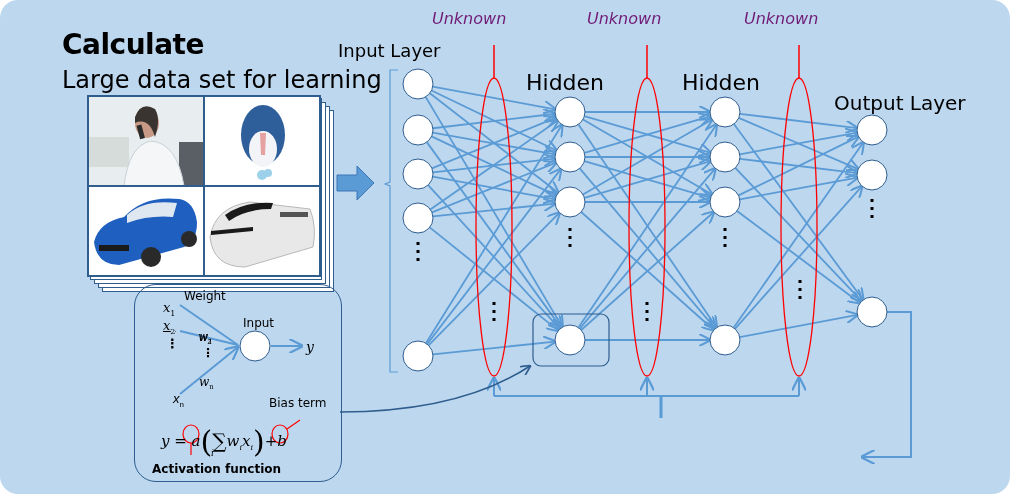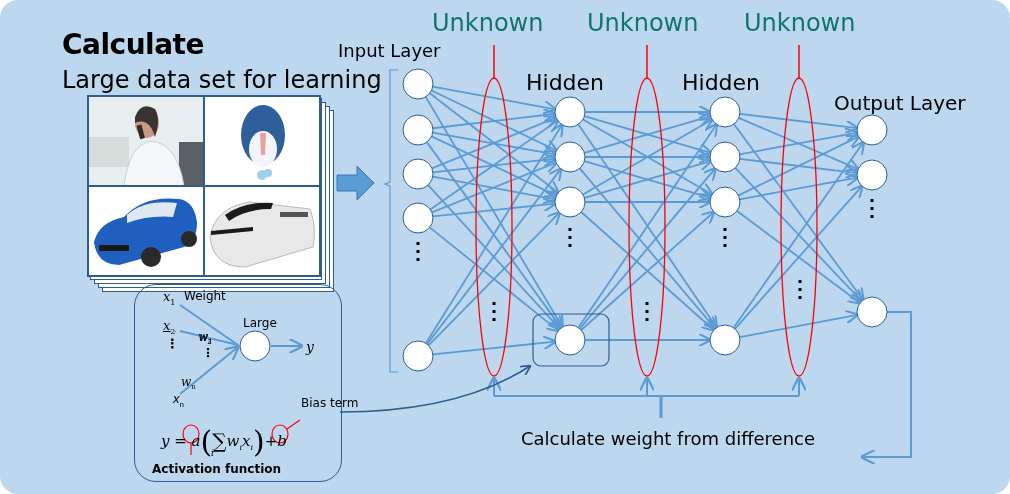--- a/index.html
+++ b/index.html
@@ -2,21 +2,21 @@
 <html><head>
 <meta charset="utf-8">
 <style>
   html, body { margin:0; padding:0; background:#ffffff; }
   body { width:1010px; height:494px; position:relative; overflow:hidden; font-family:"DejaVu Sans", sans-serif; }
   .panel { position:absolute; left:0; top:0; width:1010px; height:494px; background:#bdd7ee; border-radius:18px; }
   svg { position:absolute; left:0; top:0; }
   .title { position:absolute; left:62px; top:28px; font-size:28px; font-weight:bold; color:#000; font-family:"DejaVu Sans", sans-serif; letter-spacing:-0.5px; }
   .subtitle { position:absolute; left:62px; top:66px; font-size:24px; color:#000; }
   .lbl { position:absolute; color:#000; white-space:nowrap; }
-  .unk { position:absolute; color:#0f766e; font-size:24px; white-space:nowrap; }
+  .unk { position:absolute; color:#701a75; font-size:16px; white-space:nowrap;font-style:italic; }
   .photo-stack { position:absolute; }
   .photo-sheet { position:absolute; width:230px; height:180px; background:#fff; border:1px solid #2e5d8e; }
   .photo-grid { position:absolute; left:87px; top:95px; width:232px; height:180px; background:#fff; border:1px solid #2e5d8e; display:grid; grid-template-columns:1fr 1fr; grid-template-rows:1fr 1fr; }
   .cell { position:relative; border:0.5px solid #2e5d8e; overflow:hidden; }
   .caption { position:absolute; left:478px; top:426px; width:380px; text-align:center; font-size:18px; line-height:26px; color:#000; }
   .unitbox { position:absolute; left:134px; top:284px; width:206px; height:196px; border:1.5px solid #2e5d8e; border-radius:22px; }
 </style>
 </head>
 <body>
 
@@ -218,34 +218,33 @@
 
 <div class="lbl" style="left:338px;top:40px;font-size:18px;">Input Layer</div>
 <div class="lbl" style="left:526px;top:70px;font-size:22px;">Hidden</div>
 <div class="lbl" style="left:682px;top:70px;font-size:22px;">Hidden</div>
 <div class="lbl" style="left:834px;top:91px;font-size:20px;">Output Layer</div>
 <div class="unk" style="left:432px;top:9px;">Unknown</div>
 <div class="unk" style="left:587px;top:9px;">Unknown</div>
 <div class="unk" style="left:744px;top:9px;">Unknown</div>
 
 <div class="lbl" style="left:184px;top:289px;font-size:12px;">Weight</div>
-<div class="lbl" style="left:243px;top:316px;font-size:12px;">Large</div>
-<div class="lbl" style="left:269px;top:396px;font-size:12px;margin-left:32px;">Bias term</div>
+<div class="lbl" style="left:243px;top:316px;font-size:12px;">Input</div>
+<div class="lbl" style="left:269px;top:396px;font-size:12px;">Bias term</div>
 <div class="lbl" style="left:152px;top:462px;font-size:12px;font-weight:bold;">Activation function</div>
 
-<div class="lbl" style="left:163px;top:289px;font-size:13px;font-family:'DejaVu Serif',serif;font-style:italic;">x<sub style="font-size:8px;font-style:normal">1</sub></div>
+<div class="lbl" style="left:163px;top:300px;font-size:13px;font-family:'DejaVu Serif',serif;font-style:italic;">x<sub style="font-size:8px;font-style:normal">1</sub></div>
 <div class="lbl" style="left:163px;top:318px;font-size:13px;font-family:'DejaVu Serif',serif;font-style:italic;text-decoration:underline;">x<sub style="font-size:8px;font-style:normal">2</sub></div>
 <div class="lbl" style="left:166px;top:336px;font-size:13px;font-weight:bold;">⋮</div>
 <div class="lbl" style="left:173px;top:391px;font-size:13px;font-family:Liberation Sans, sans-serif;font-style:italic;">x<sub style="font-size:8px;font-style:normal">n</sub></div>
 <div class="lbl" style="left:198px;top:306px;font-size:12px;font-family:'DejaVu Serif',serif;font-style:italic;margin-top:24px;">w<sub style="font-size:7px;font-style:normal">1</sub></div>
 <div class="lbl" style="left:200px;top:331px;font-size:12px;font-family:Liberation Mono, monospace;font-style:italic;">w<sub style="font-size:7px;font-style:normal">2</sub></div>
 <div class="lbl" style="left:202px;top:346px;font-size:12px;font-weight:bold;">⋮</div>
-<div class="lbl" style="left:181px;top:375px;font-size:12px;font-family:'DejaVu Serif',serif;font-style:italic;">w<sub style="font-size:7px;font-style:normal">n</sub></div>
+<div class="lbl" style="left:199px;top:375px;font-size:12px;font-family:'DejaVu Serif',serif;font-style:italic;">w<sub style="font-size:7px;font-style:normal">n</sub></div>
 <div class="lbl" style="left:306px;top:339px;font-size:14px;font-family:'DejaVu Serif',serif;font-style:italic;">y</div>
 
 <div class="lbl" style="left:161px;top:424px;font-size:15px;font-family:'DejaVu Serif',serif;">
   <i>y</i> = <i>a</i><span style="font-size:30px;vertical-align:-6px;font-weight:lighter;">(</span><span style="font-size:20px;vertical-align:-2px;">∑</span><i>w<sub style="font-size:8px">i</sub>x<sub style="font-size:8px">i</sub></i><span style="font-size:30px;vertical-align:-6px;font-weight:lighter;">)</span>+<i>b</i>
 </div>
 <div class="lbl" style="left:211px;top:448px;font-size:9px;font-family:'DejaVu Serif',serif;font-style:italic;">i</div>
 
 <div class="caption">
-  <div>Calculate weight from difference</div>
 </div>
 
 </body></html>

